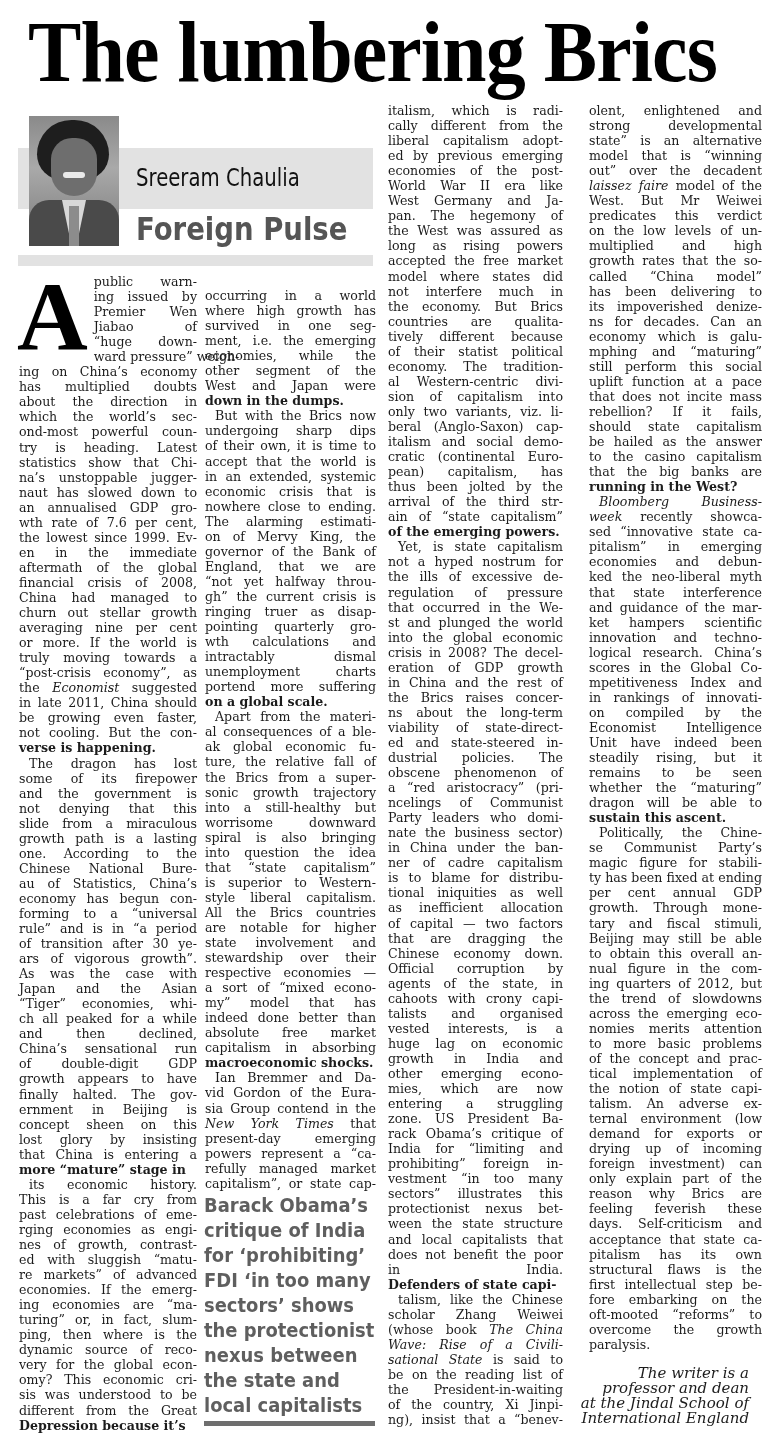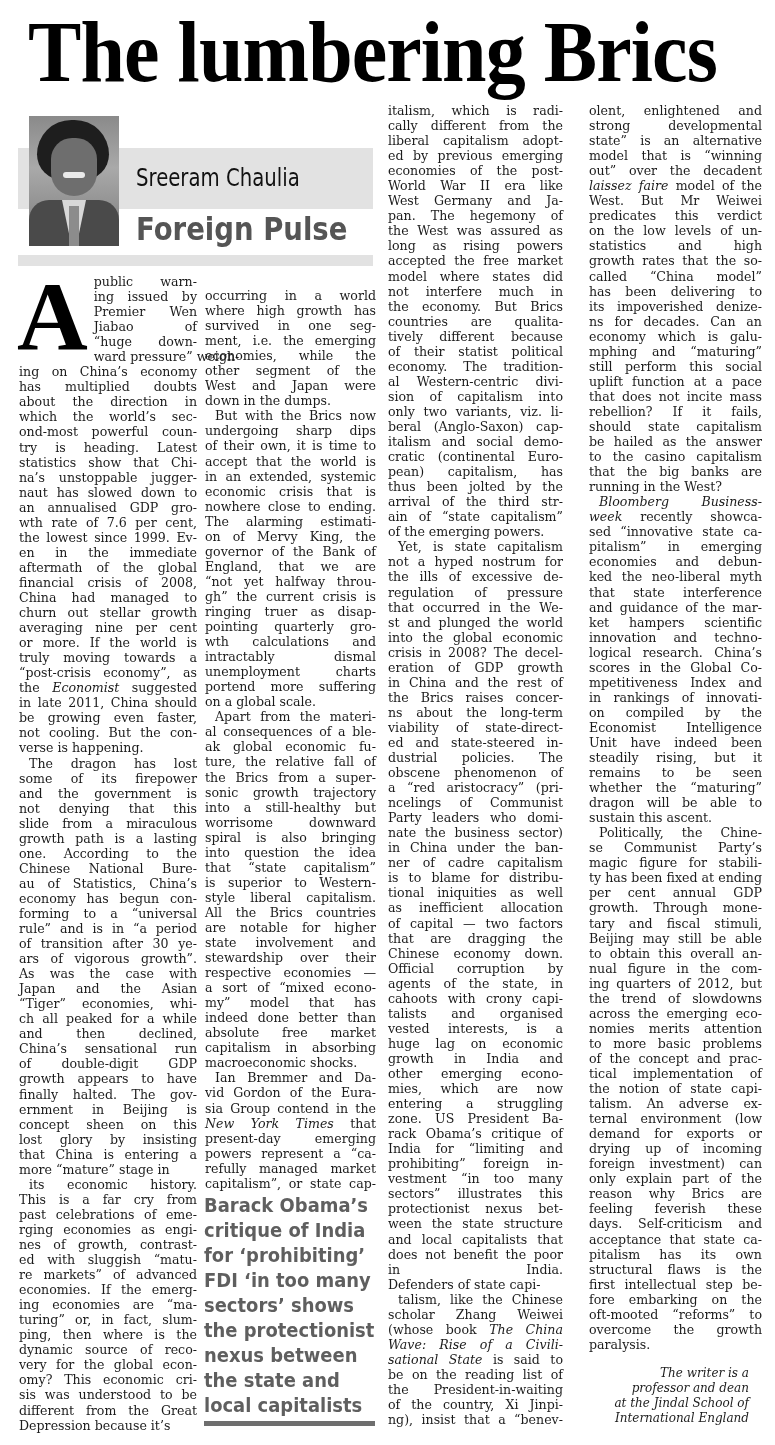--- a/index.html
+++ b/index.html
@@ -35,21 +35,21 @@
   .column-name {
     position: absolute; left: 136px; top: 210px;
     font-family: "DejaVu Sans", sans-serif; font-weight: bold; font-size: 32px; color: #555;
     transform: scaleX(0.86); transform-origin: left top; white-space: nowrap;
   }
   .col {
     position: absolute; font-family: "DejaVu Serif", "Liberation Serif", serif;
     font-size: 12.6px; line-height: 15.05px; color: #1c1c1c;
   }
   .col .ln { display: block; text-align: justify; text-align-last: justify; white-space: nowrap; height: 15.05px; overflow: visible; }
-  .col .ln.last { text-align-last: left; }
+  .col .ln.last { text-align-last: left; font-weight: bold; }
   .col .ln.indent { padding-left: 10px; }
   .col i { font-style: italic; }
   .c1 { left: 19px; top: 274px; width: 178px; }
   .c2 { left: 205px; top: 288px; width: 171px; }
   .c3 { left: 388px; top: 103px; width: 175px; }
   .c4 { left: 589px; top: 103px; width: 173px; }
   .dropcap {
     float: left; font-family: "Liberation Serif", "DejaVu Serif", serif; font-weight: bold;
     font-size: 98px; line-height: 72px; height: 72px; margin: 6px 6px 0 -2px; color:#000;
   }
@@ -57,21 +57,21 @@
     position: absolute; left: 204px; top: 1193px; width: 172px;
     font-family: "DejaVu Sans", sans-serif; font-weight: bold; font-size: 19.5px; line-height: 25px;
     color: #5f5f5f; white-space: nowrap; transform: scaleX(0.92); transform-origin: left top;
   }
   .pullquote-rule {
     position: absolute; left: 204px; top: 1421px; width: 171px; height: 5px; background: #6e6e6e;
   }
   .tagline {
     position: absolute; left: 577px; top: 1366px; width: 172px;
     font-family: "DejaVu Serif", "Liberation Serif", serif; font-style: italic;
-    font-size: 12px; line-height: 15px; text-align: right; color: #1c1c1c;
+    font-size: 15px; line-height: 15px; text-align: right; color: #1c1c1c;
   }
   .tagline span { display: block; }
 </style>
 </head>
 <body>
 
 <div class="headline">The lumbering Brics</div>
 
 <div class="byline-band"></div>
 <div class="bottom-band"></div>
@@ -321,21 +321,21 @@
 <div class="col c4">
     <span class="ln">olent, enlightened and</span>
     <span class="ln">strong developmental</span>
     <span class="ln">state” is an alternative</span>
     <span class="ln">model that is “winning</span>
     <span class="ln">out” over the decadent</span>
     <span class="ln"><i>laissez faire</i> model of the</span>
     <span class="ln">West. But Mr Weiwei</span>
     <span class="ln">predicates this verdict</span>
     <span class="ln">on the low levels of un-</span>
-    <span class="ln">statistics and high</span>
+    <span class="ln">multiplied and high</span>
     <span class="ln">growth rates that the so-</span>
     <span class="ln">called “China model”</span>
     <span class="ln">has been delivering to</span>
     <span class="ln">its impoverished denize-</span>
     <span class="ln">ns for decades. Can an</span>
     <span class="ln">economy which is galu-</span>
     <span class="ln">mphing and “maturing”</span>
     <span class="ln">still perform this social</span>
     <span class="ln">uplift function at a pace</span>
     <span class="ln">that does not incite mass</span>

